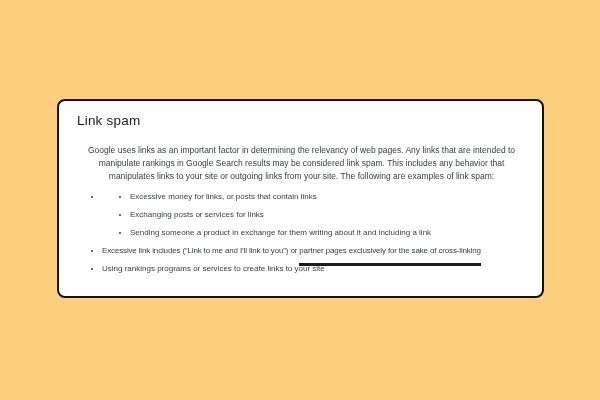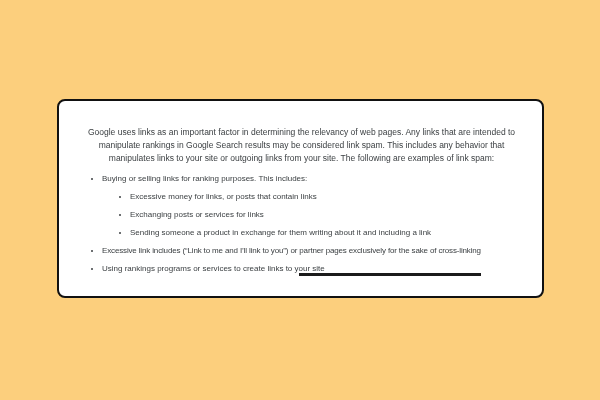--- a/index.html
+++ b/index.html
@@ -57,36 +57,36 @@
     line-height: 12px;
     color: #3c4043;
     margin: 0 0 6px 0;
   }
   li.nowrap-item {
     white-space: nowrap;
     letter-spacing: -0.15px;
   }
   .thick-underline {
     border-bottom: 3px solid #1b1b1b;
-    padding-bottom: 18px;
+    padding-bottom: 8px;
   }
 </style>
 </head>
 <body>
 
 <div class="stage">
   <div class="card">
 
+    <h1 class="card-title">Link spam</h1>
 
     <p class="intro">Google uses links as an important factor in determining the relevancy of web pages. Any links that are intended to manipulate rankings in Google Search results may be considered link spam. This includes any behavior that manipulates links to your site or outgoing links from your site. The following are examples of link spam:</p>
 
     <ul class="examples-list">
 
       <li>
-        <span>Buying or selling links for ranking purposes. This includes:</span>
         <ul class="sub-list">
           <li>
             <span>Excessive money for links, or posts that contain links</span>
           </li>
           <li>
             <span>Exchanging posts or services for links</span>
           </li>
           <li>
             <span>Sending someone a product in exchange for them writing about it and including a link</span>
           </li>

